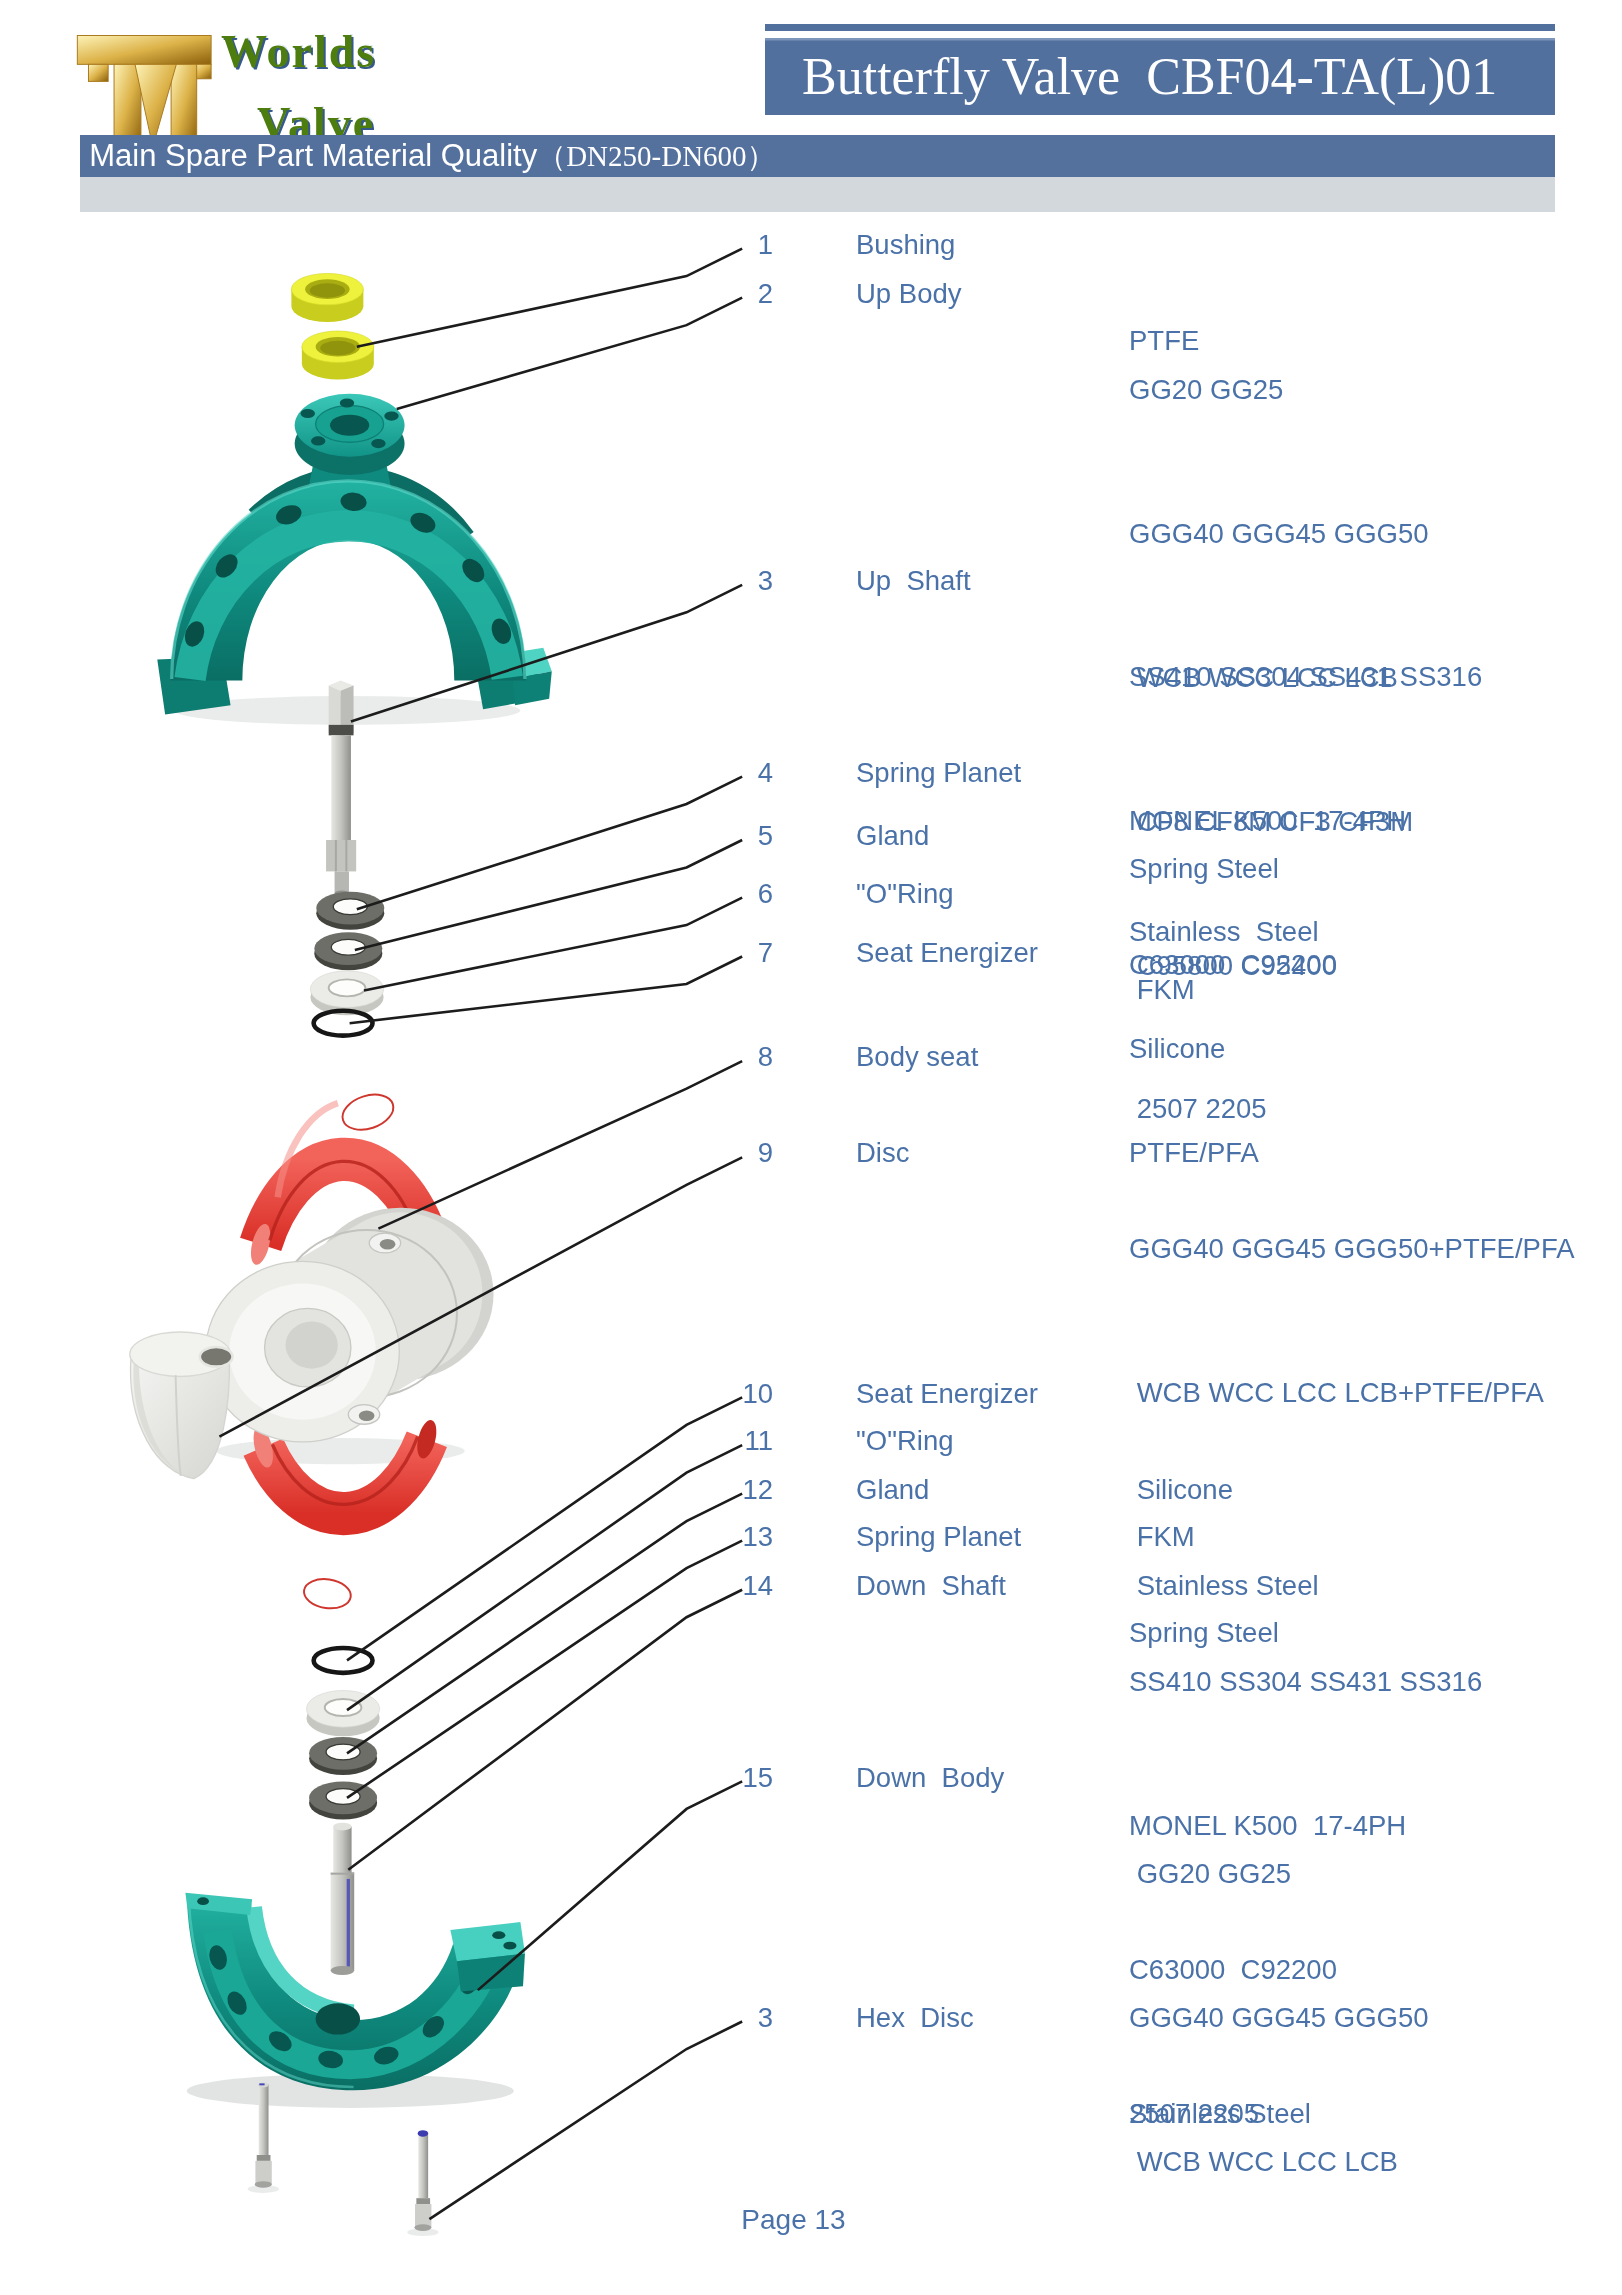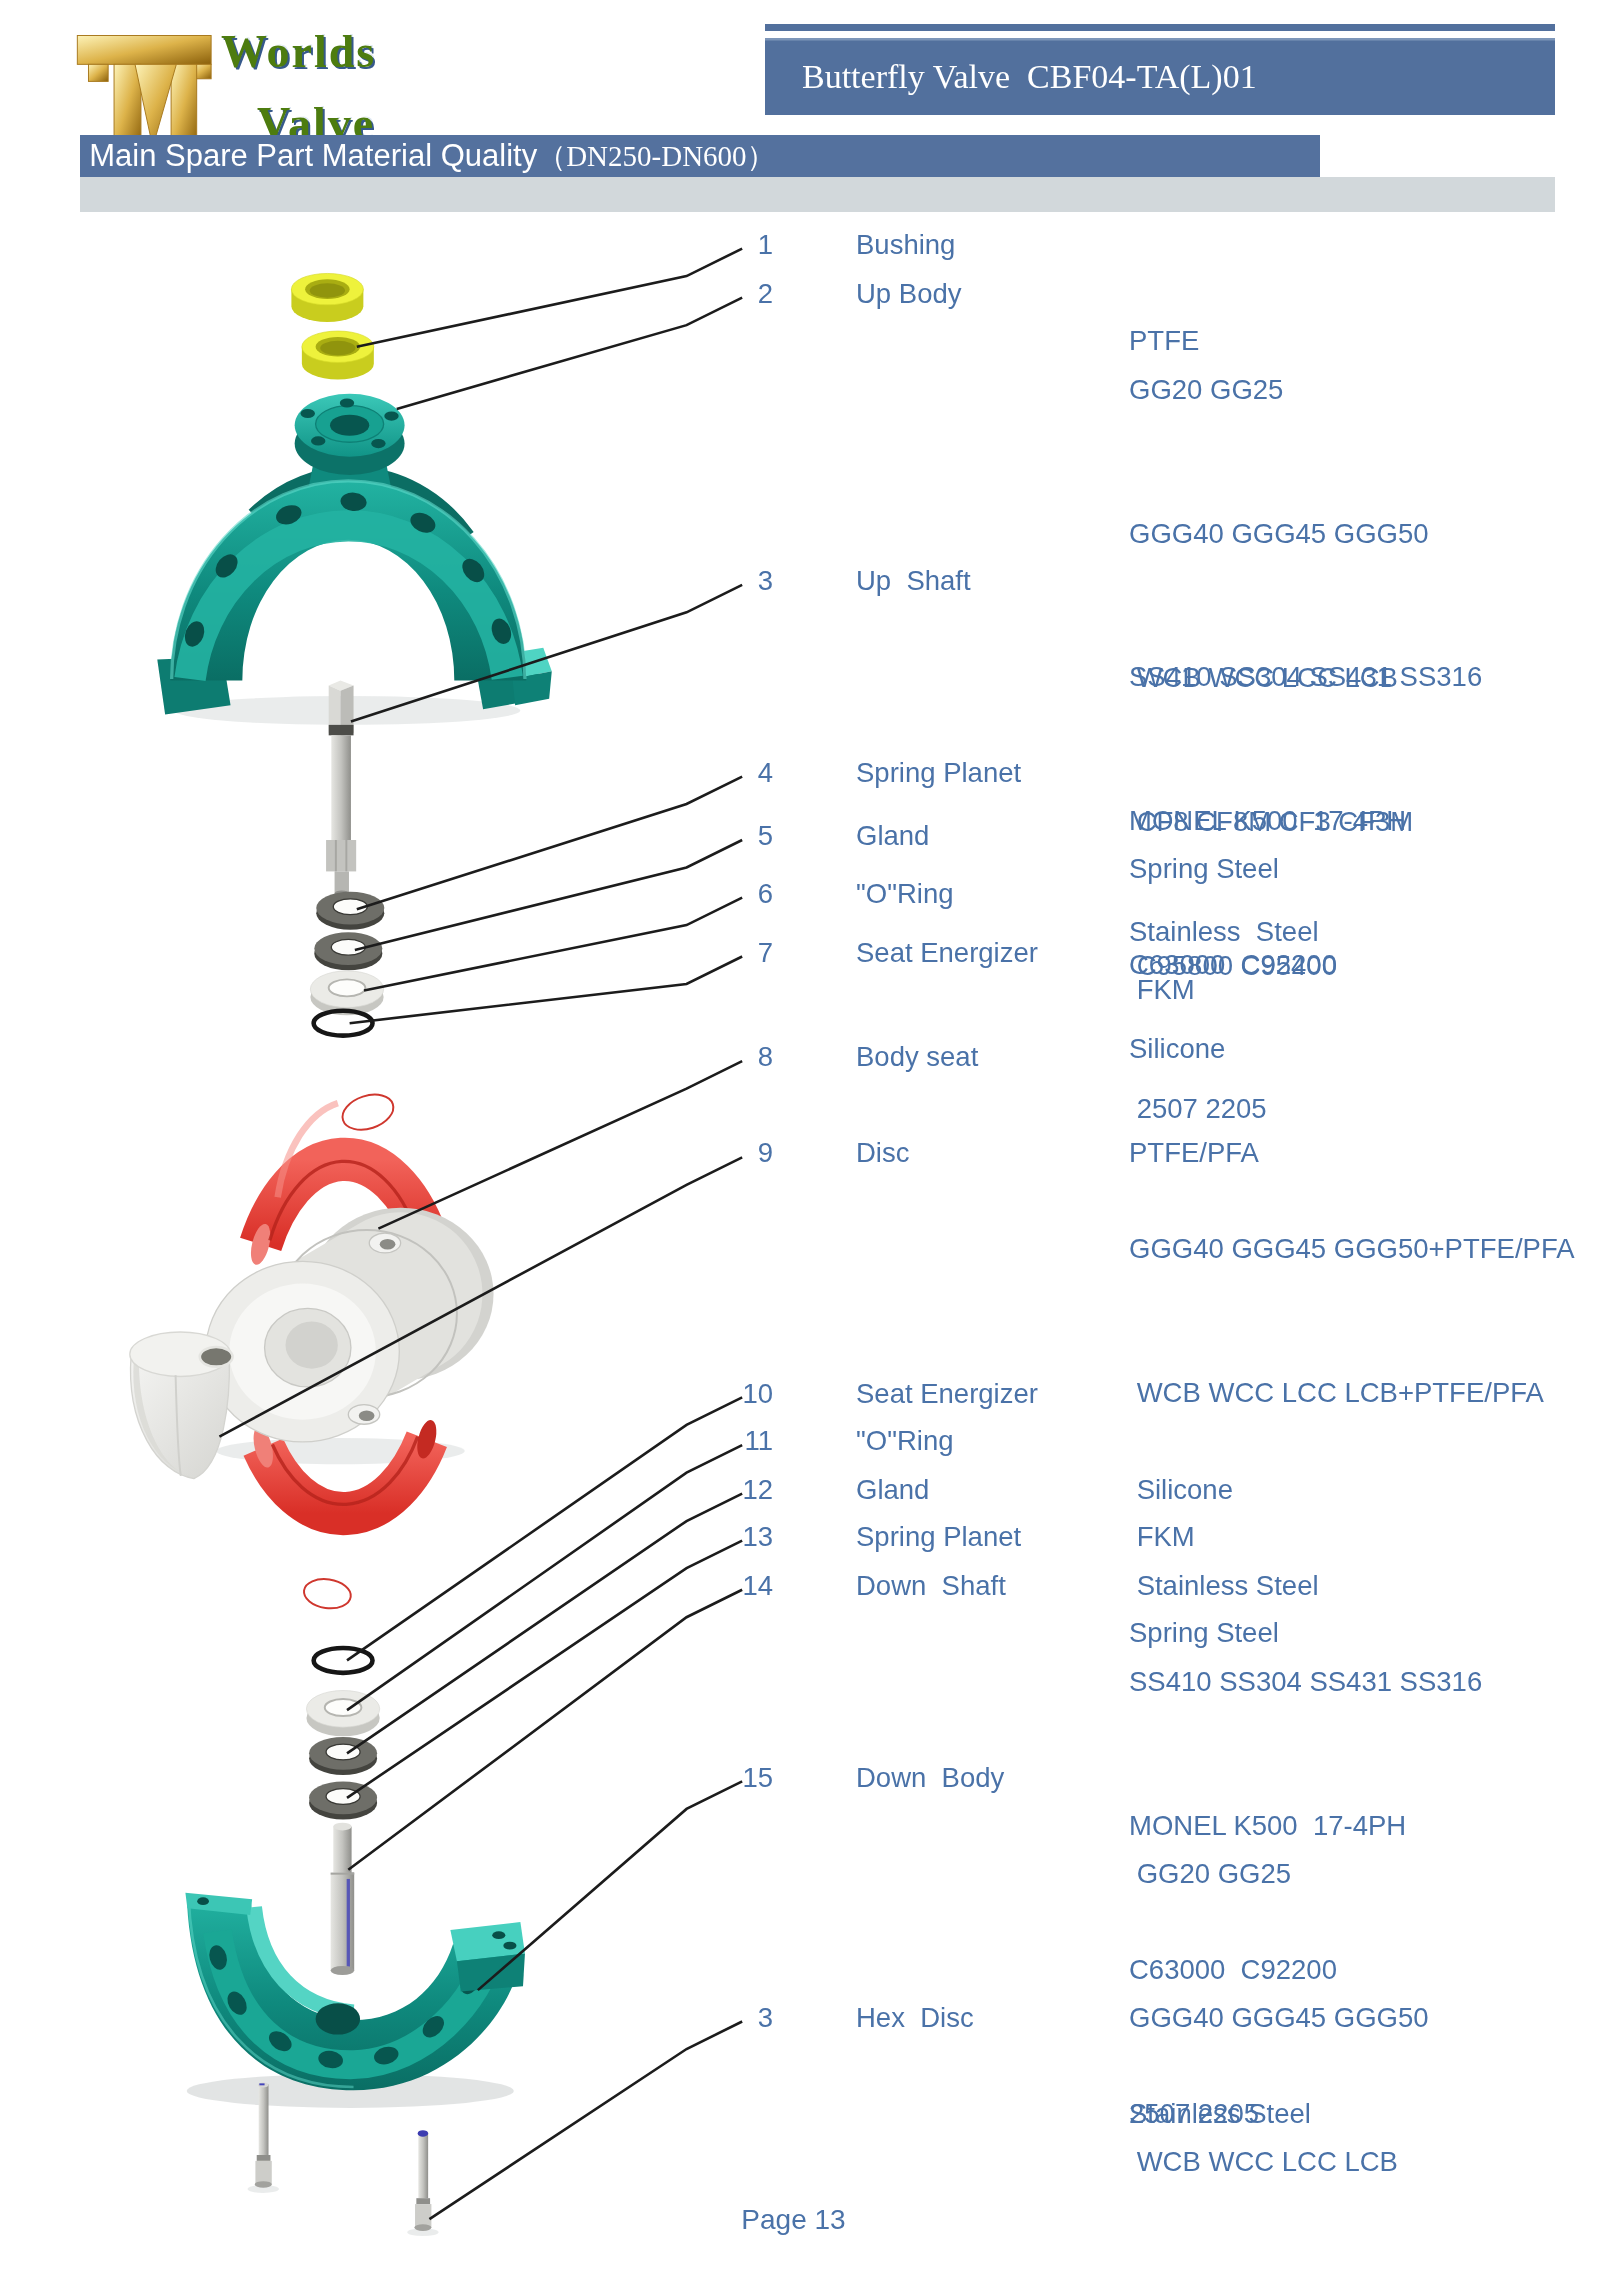--- a/index.html
+++ b/index.html
@@ -10,22 +10,22 @@
   .brand-svg{position:absolute;left:0;top:5.2px;}
   .brand-word{position:absolute;font-family:"Liberation Serif",serif;font-weight:700;
       font-size:46px;color:#4d7c0f;letter-spacing:2px;white-space:pre;
       text-shadow:2px 2px 0 #36598b, -1.3px -1.3px 0 #ffffff, 1.3px -1.3px 0 #dfe8f4;}
   .brand-w1{left:149px;top:5.2px;}
   .brand-w2{left:185px;top:77px;}
   .top-strip{position:absolute;left:765px;top:24px;width:790px;height:6.5px;background:#52709d;}
   .product-box{position:absolute;left:765px;top:38px;width:790px;height:77px;background:#52709d;
       box-shadow:inset 0 2.6px 0 #7d96b9;}
   .product-box span{position:absolute;left:37px;top:0;line-height:77px;color:#ffffff;
-      font-family:"Liberation Serif",serif;font-size:34px;white-space:pre;}
-  .section-bar{position:absolute;left:80px;top:135px;width:1240px;height:42px;background:#54719e;}
+      font-family:"Liberation Serif",serif;font-size:52px;white-space:pre;}
+  .section-bar{position:absolute;left:80px;top:135px;width:1475px;height:42px;background:#54719e;}
   .section-title{position:absolute;left:9.2px;top:0;line-height:41px;color:#ffffff;font-size:31px;white-space:pre;}
   .section-sub{font-family:"Liberation Serif","DejaVu Sans",serif;font-size:29px;}
   .gray-band{position:absolute;left:80px;top:177px;width:1475px;height:35px;background:#d2d8db;}
   
   .part-row{position:absolute;left:0;width:1623px;font-size:27.5px;color:#4a72a8;line-height:48px;}
   .pnum{position:absolute;left:694px;width:79px;text-align:right;}
   .pname{position:absolute;left:856px;white-space:pre;}
   .pmats{position:absolute;left:1129px;white-space:pre;}
   
   .diagram-svg{position:absolute;left:0;top:0;}

